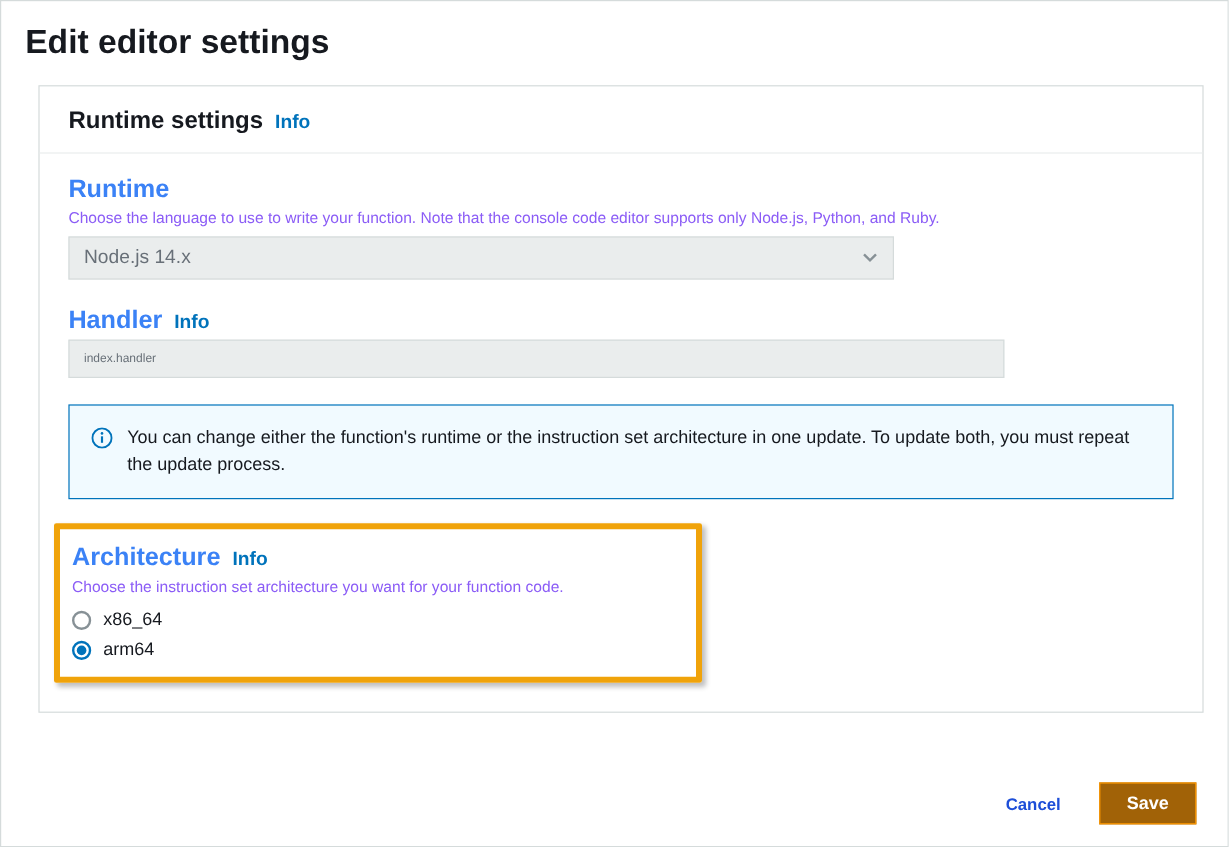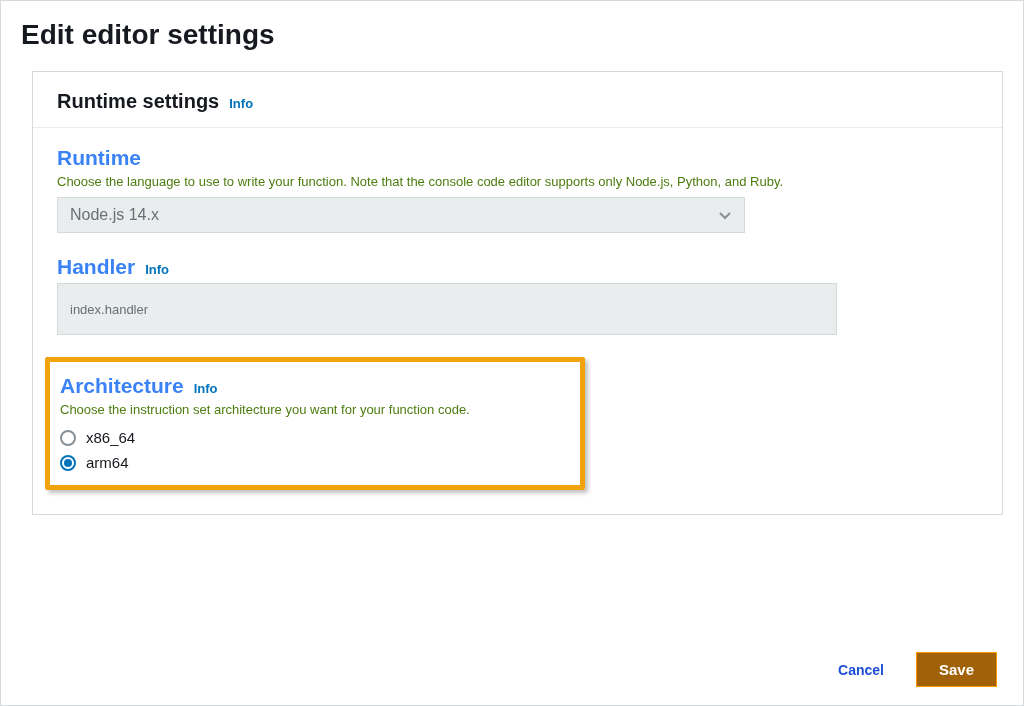--- a/index.html
+++ b/index.html
@@ -37,21 +37,21 @@
       display: flex;
       align-items: baseline;
       gap: 10px;
     }
     .panel-title {
       font-size: 20px;
       font-weight: 700;
       color: #16191f;
     }
     .info-link {
-      font-size: 13px;
+      font-size: 16px;
       font-weight: 700;
       color: #0073bb;
       cursor: pointer;
     }
     .panel-body {
       padding: 18px 24px 24px 24px;
     }
     .field {
       margin-bottom: 22px;
     }
@@ -61,21 +61,21 @@
       gap: 10px;
       margin-bottom: 4px;
     }
     .field-label {
       font-size: 21px;
       font-weight: 700;
       color: #3b82f6;
     }
     .field-help {
       font-size: 13px;
-      color: #4d7c0f;
+      color: #8b5cf6;
       margin-bottom: 8px;
     }
     .select-wrap {
       position: relative;
       width: 688px;
     }
     .select {
       width: 100%;
       height: 36px;
       background: #eaeded;
@@ -87,25 +87,25 @@
       align-items: center;
     }
     .select-caret {
       position: absolute;
       right: 14px;
       top: 50%;
       transform: translateY(-50%);
     }
     .input {
       width: 780px;
-      height: 52px;
+      height: 32px;
       background: #eaeded;
       border: 1px solid #d5dbdb;
       padding: 0 12px;
-      font-size: 13px;
+      font-size: 10px;
       color: #687078;
       display: flex;
       align-items: center;
     }
     .info-box {
       border: 1px solid #0073bb;
       background: #f1faff;
       padding: 16px 18px 16px 18px;
       display: flex;
       gap: 12px;
@@ -216,20 +216,30 @@
       </div>
 
       <div class="field">
         <div class="field-label-row">
           <span class="field-label">Handler</span>
           <span class="info-link">Info</span>
         </div>
         <div class="input">index.handler</div>
       </div>
 
+      <div class="info-box">
+        <span class="info-icon">
+          <svg width="18" height="18" viewBox="0 0 18 18">
+            <circle cx="9" cy="9" r="8" fill="none" stroke="#0073bb" stroke-width="1.6"></circle>
+            <circle cx="9" cy="5.2" r="1.1" fill="#0073bb"></circle>
+            <rect x="8.1" y="7.6" width="1.8" height="5.4" fill="#0073bb"></rect>
+          </svg>
+        </span>
+        <div class="info-text">You can change either the function's runtime or the instruction set architecture in one update. To update both, you must repeat the update process.</div>
+      </div>
 
       <div class="arch-block">
         <div class="field-label-row">
           <span class="field-label">Architecture</span>
           <span class="info-link">Info</span>
         </div>
         <div class="field-help">Choose the instruction set architecture you want for your function code.</div>
 
         <div class="radio-row">
           <span class="radio-circle"></span>

